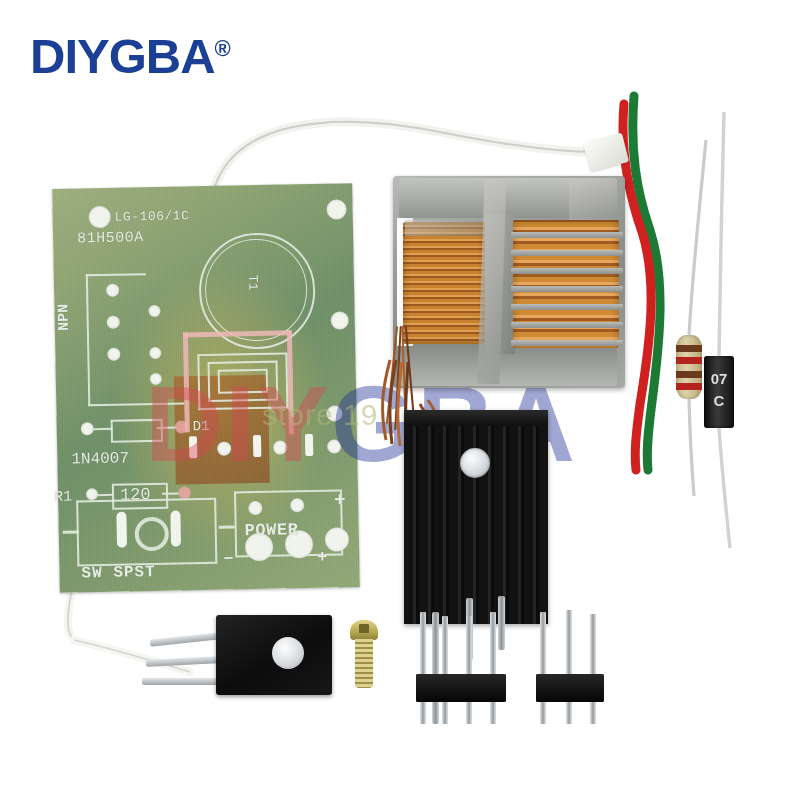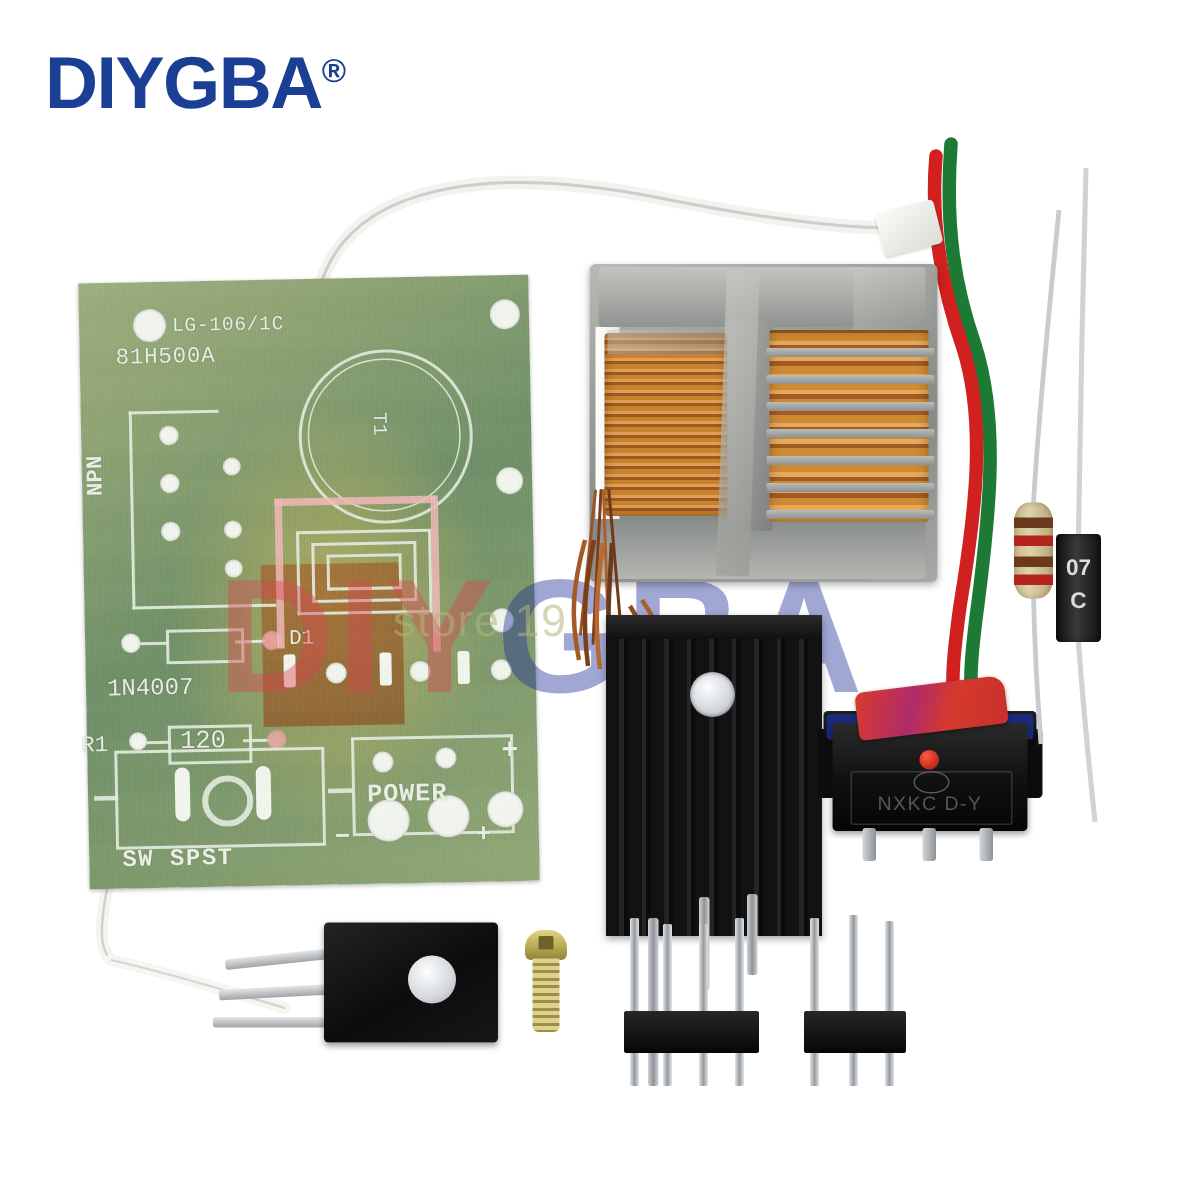--- a/index.html
+++ b/index.html
@@ -324,36 +324,20 @@
   </svg>
 
   <div class="heatsink">
     <div class="hs-top"></div>
     <div class="hs-hole"></div>
   </div>
   <div class="hs-pin" style="left:432px;top:612px;height:112px;"></div>
   <div class="hs-pin" style="left:466px;top:598px;height:62px;"></div>
   <div class="hs-pin" style="left:498px;top:596px;height:54px;"></div>
 
-  <div class="rocker">
-    <div class="rk-wing" style="left:-4px;"></div>
-    <div class="rk-wing" style="right:-4px;"></div>
-    <div class="rk-flange"></div>
-    <div class="rk-blue-l"></div>
-    <div class="rk-blue-r"></div>
-    <div class="rk-body"></div>
-    <div class="rk-rocker"></div>
-    <div class="rk-led"></div>
-    <div class="rk-emboss"></div>
-    <div class="rk-logo"></div>
-    <div class="rk-text">NXKC D-Y</div>
-    <div class="rk-term" style="left:26px;"></div>
-    <div class="rk-term" style="left:66px;"></div>
-    <div class="rk-term" style="left:104px;"></div>
-  </div>
 
   <svg class="wire-svg">
     <path d="M 689 336 C 692 280 700 200 706 140" stroke="#c8ccce" stroke-width="3.2" fill="none"></path>
     <path d="M 689 398 C 690 440 692 470 694 496" stroke="#c8ccce" stroke-width="3.2" fill="none"></path>
   </svg>
   <div class="resistor">
     <div class="res-body"></div>
     <div class="res-band" style="top:10px;background:#6b3a1c;"></div>
     <div class="res-band" style="top:22px;background:#b5241c;"></div>
     <div class="res-band" style="top:36px;background:#6b3a1c;"></div>

